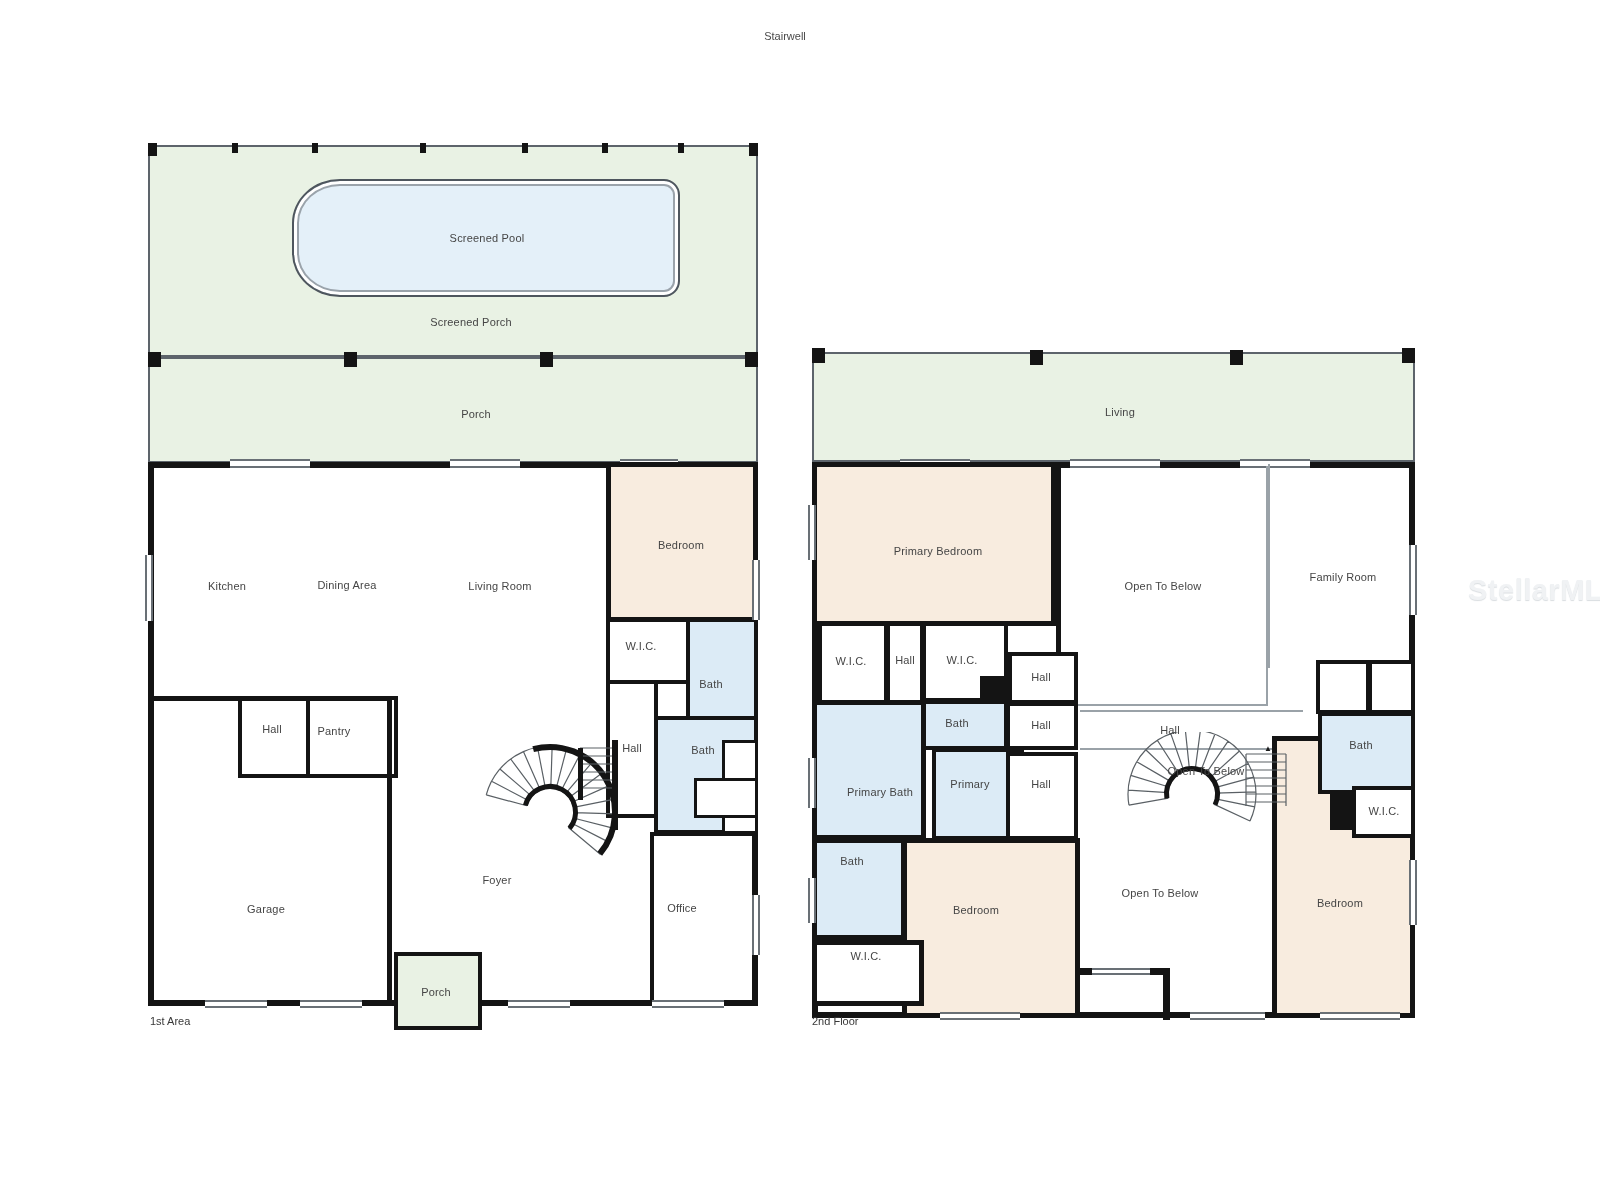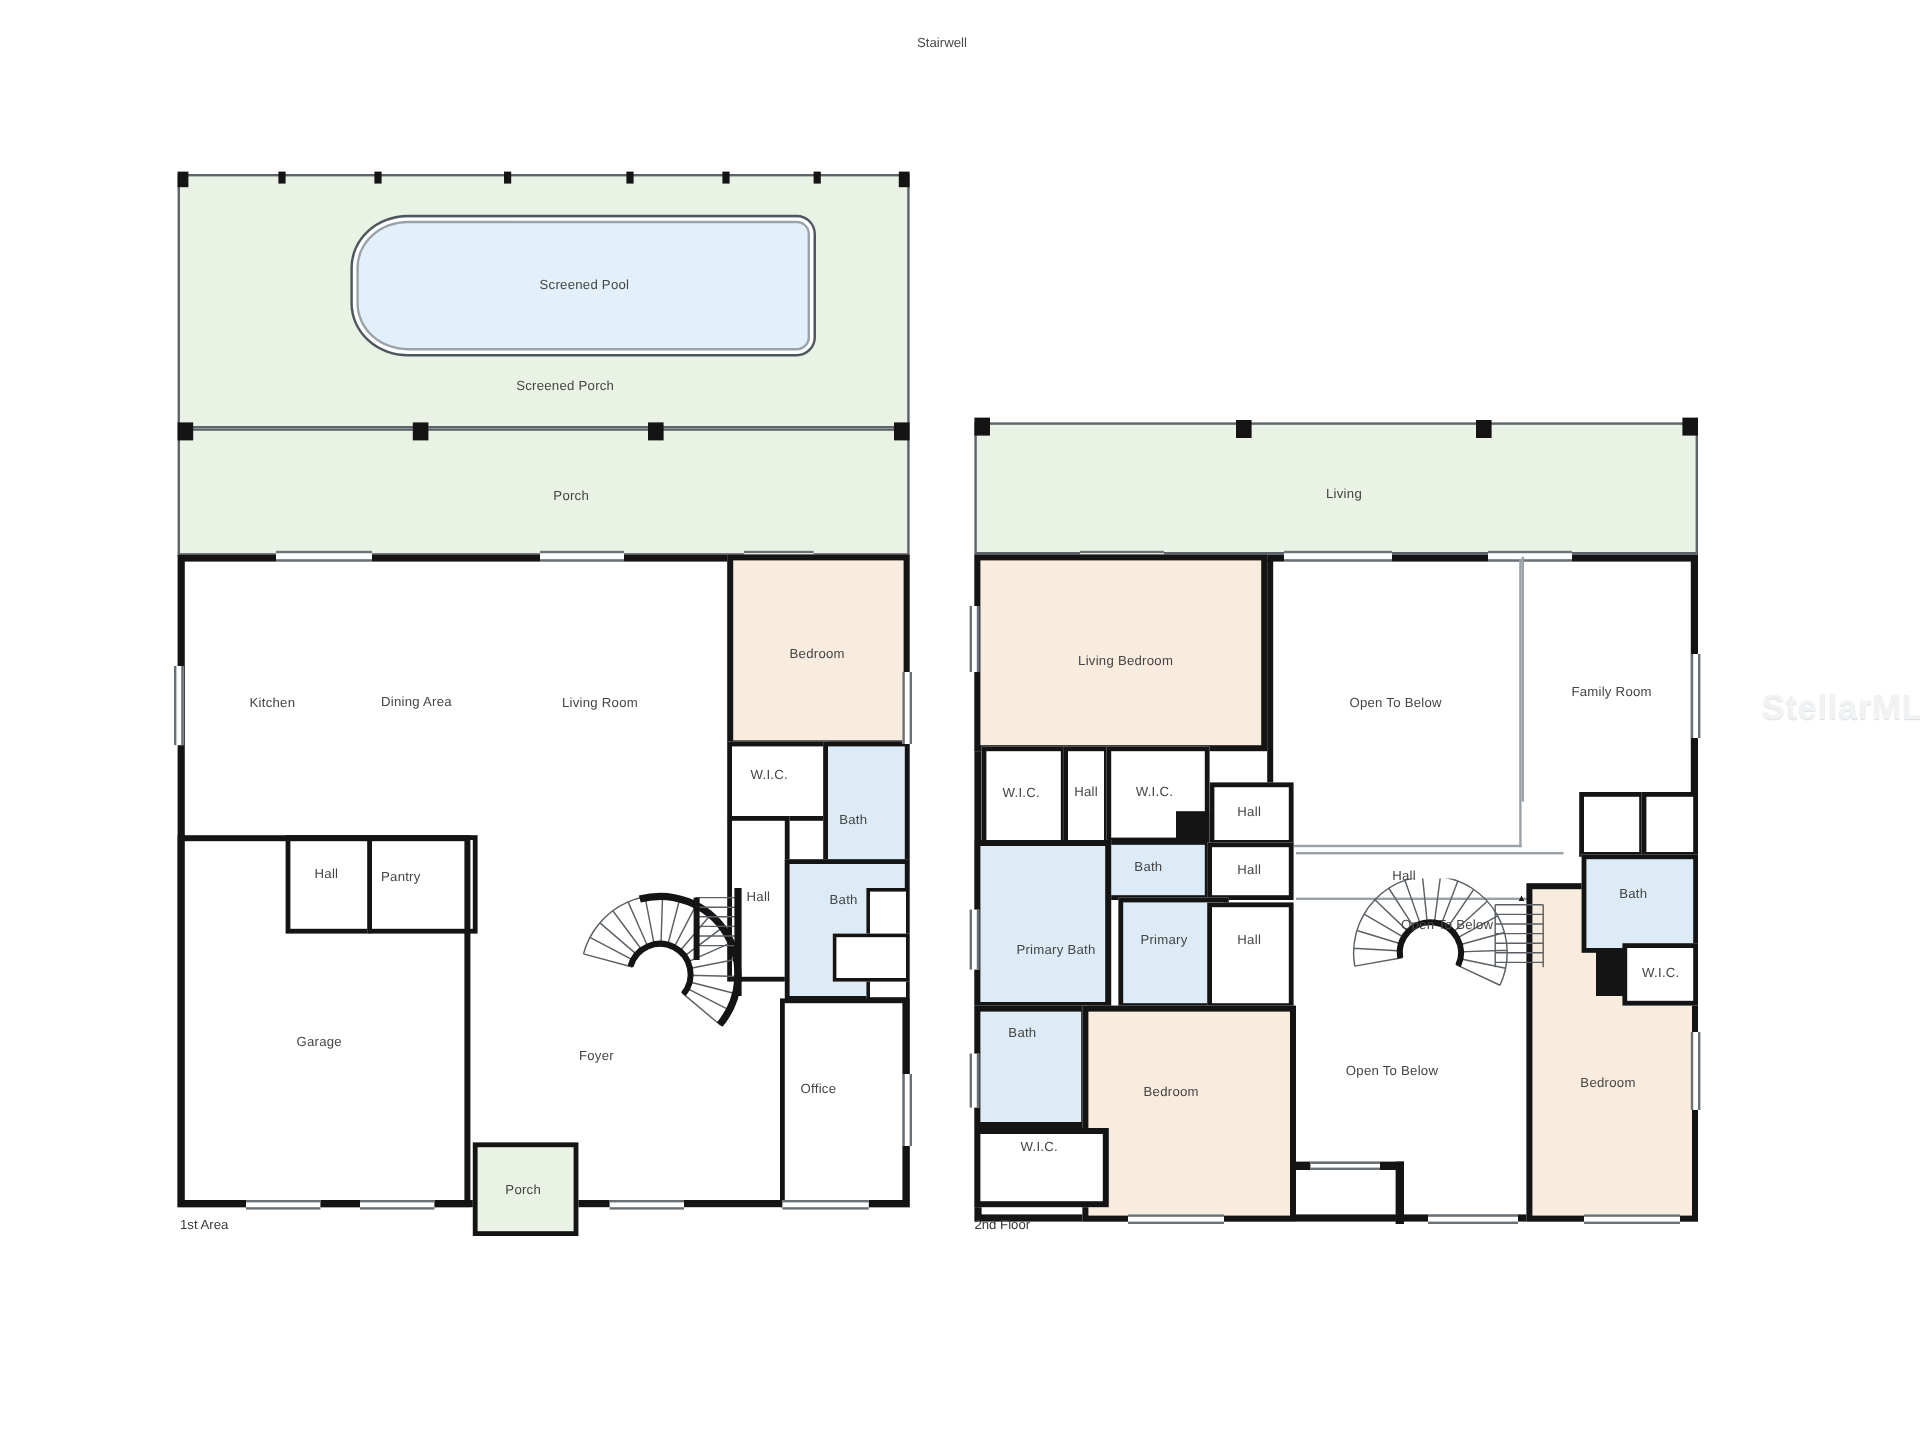--- a/index.html
+++ b/index.html
@@ -102,21 +102,21 @@
   <div class="lbl" style="left:227px;top:586px">Kitchen</div>
   <div class="lbl" style="left:347px;top:585px">Dining Area</div>
   <div class="lbl" style="left:500px;top:586px">Living Room</div>
   <div class="lbl" style="left:681px;top:545px">Bedroom</div>
   <div class="lbl" style="left:641px;top:646px">W.I.C.</div>
   <div class="lbl" style="left:711px;top:684px">Bath</div>
   <div class="lbl" style="left:632px;top:748px">Hall</div>
   <div class="lbl" style="left:703px;top:750px">Bath</div>
   <div class="lbl" style="left:272px;top:729px">Hall</div>
   <div class="lbl" style="left:334px;top:731px">Pantry</div>
-  <div class="lbl" style="left:266px;top:869px">Garage</div>
+  <div class="lbl" style="left:266px;top:909px">Garage</div>
   <div class="lbl" style="left:497px;top:880px">Foyer</div>
   <div class="lbl" style="left:682px;top:908px">Office</div>
   <div class="lbl" style="left:436px;top:992px">Porch</div>
   <div class="fl-name" style="left:150px;top:1015px">1st Area</div>
 
   <div class="rm g scr" style="left:812px;top:352px;width:603px;height:110px"></div>
   <div class="colm" style="left:812px;top:348px"></div>
   <div class="colm" style="left:1030px;top:350px"></div>
   <div class="colm" style="left:1230px;top:350px"></div>
   <div class="colm" style="left:1402px;top:348px"></div>
@@ -164,21 +164,21 @@
   <div class="winV" style="left:808px;top:758px;width:8px;height:50px"></div>
   <div class="winV" style="left:808px;top:878px;width:8px;height:45px"></div>
 
   <svg class="stair" id="stair-f2" style="left:1112px;top:732px;width:180px;height:145px" viewBox="0 0 180 145">
       <path d="M56.36461392770701,66.16755626400632L16.972303807218687,73.11348337068354M56.04318084347156,60.56096702560638L16.115148915924173,58.162578734950344M57.033431942426986,55.03316774589291L18.755818513138628,43.42178065571443M59.28114897901236,49.88681658810867L24.749730610699622,29.698177568289786M62.663264910565864,45.403686661225535L33.76870642817564,17.743164429934765M66.99460206620596,41.82923837373349L45.318938843215875,8.211302329955977M72.03801099791954,39.35917998104419L58.76802932778547,1.6244799494511852M77.51735489130449,38.12875216365365L73.37961304347864,-1.6566608969235972M83.13262861328126,38.20532332702855L88.35367630208333,-1.4524711279238645M88.576384598408,39.58470104548704L102.87035892908801,2.2258694546320967M93.5505662233832,42.191361605963266L116.13484326235519,9.176964282568697M97.782827008519,45.88258508367155L127.42087202271736,19.020226889790806M101.04144213698018,50.456269545934695L136.1105123652805,31.216718789159184M103.147995856025,55.66199654075125L141.72798894940001,45.098657442003315M103.98715009943277,61.214742012277384L143.96573359848742,59.905978699406354M103.5129594793311,66.81048194293808L142.70122527821627,74.8279518478349M101.7513868888796,72.14283828177679L138.0036983703456,89.04756875140477M16.972303807218687,73.11348337068354 A64,64 0 1 1 138.0036983703456,89.04756875140477M56.36461392770701,66.16755626400632 A24,24 0 1 1 101.7513868888796,72.14283828177679" fill="none" stroke="#5a6065" stroke-width="1.2"></path>
       <path d="M54.8874022981887,66.42802853050672 A25.5,25.5 0 1 1 103.11084856943458,72.77676567438783" fill="none" stroke="#141414" stroke-width="5"></path>
       <path d="M134,22L174,22M134,30L174,30M134,38L174,38M134,46L174,46M134,54L174,54M134,62L174,62M134,70L174,70M134,22L134,74M174,22L174,74" fill="none" stroke="#5a6065" stroke-width="1.2"></path>
     </svg>
   <div class="arrow" style="left:1268px;top:748px">▲</div>
 
-  <div class="lbl" style="left:938px;top:551px">Living Bedroom</div>
+  <div class="lbl" style="left:938px;top:551px">Primary Bedroom</div>
   <div class="lbl" style="left:1163px;top:586px">Open To Below</div>
   <div class="lbl" style="left:1343px;top:577px">Family Room</div>
   <div class="lbl" style="left:851px;top:661px">W.I.C.</div>
   <div class="lbl" style="left:905px;top:660px">Hall</div>
   <div class="lbl" style="left:962px;top:660px">W.I.C.</div>
   <div class="lbl" style="left:1041px;top:677px">Hall</div>
   <div class="lbl" style="left:957px;top:723px">Bath</div>
   <div class="lbl" style="left:1041px;top:725px">Hall</div>
   <div class="lbl" style="left:1170px;top:730px">Hall</div>
   <div class="lbl" style="left:880px;top:792px">Primary Bath</div>

